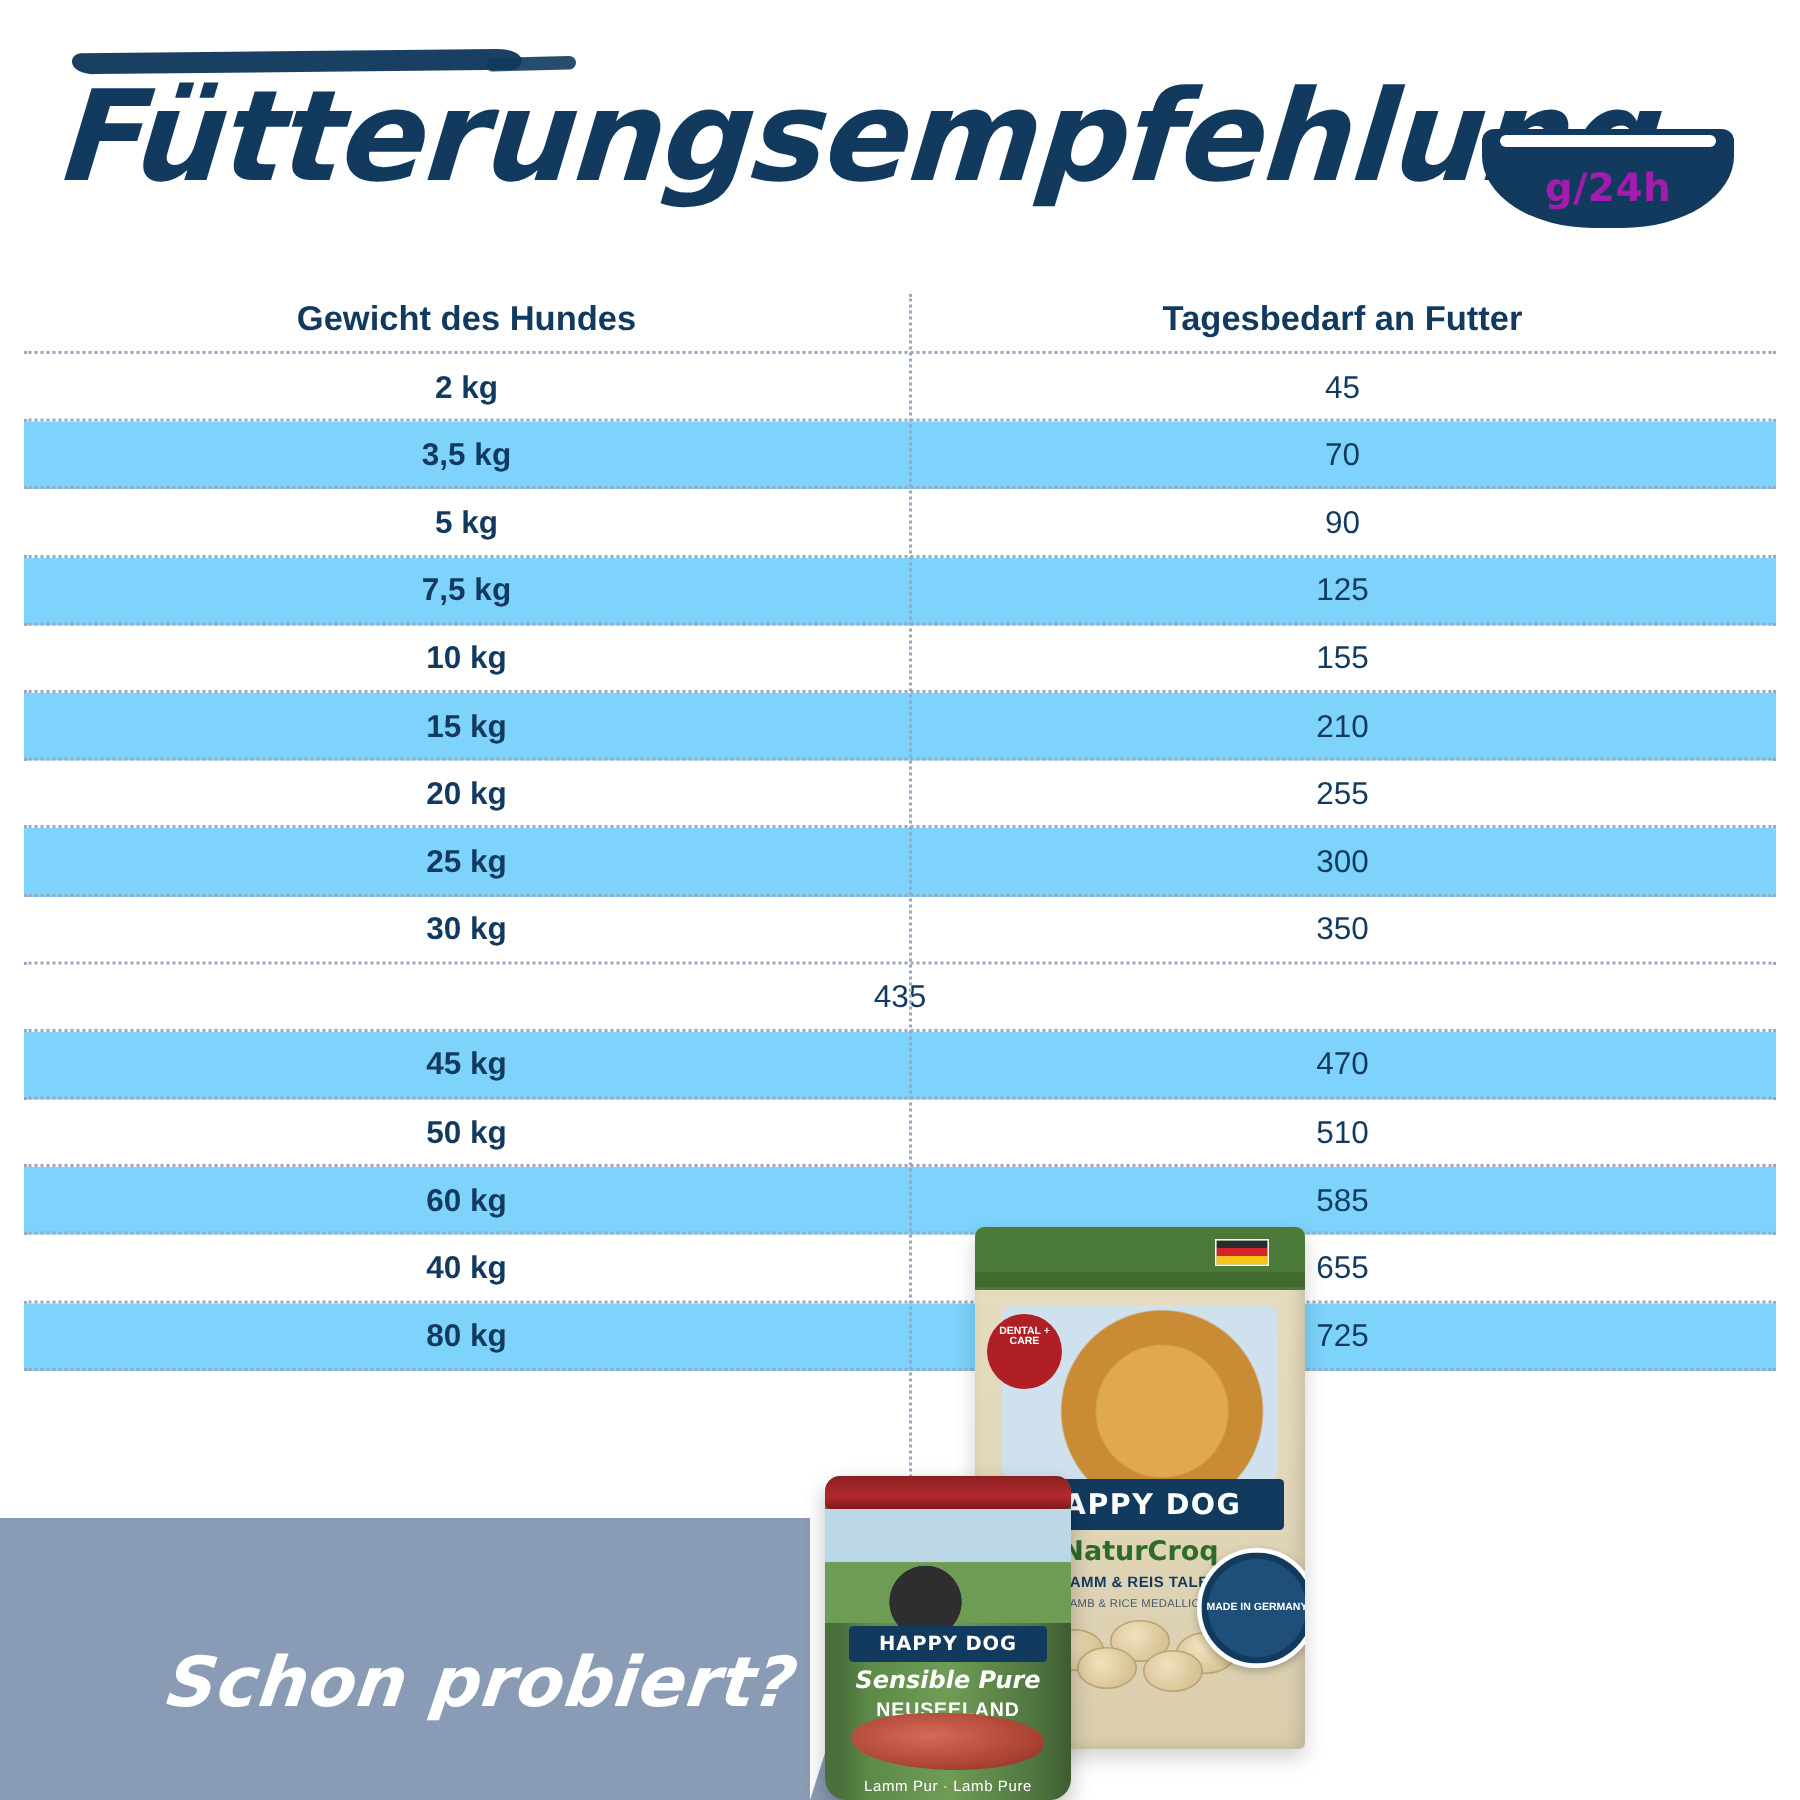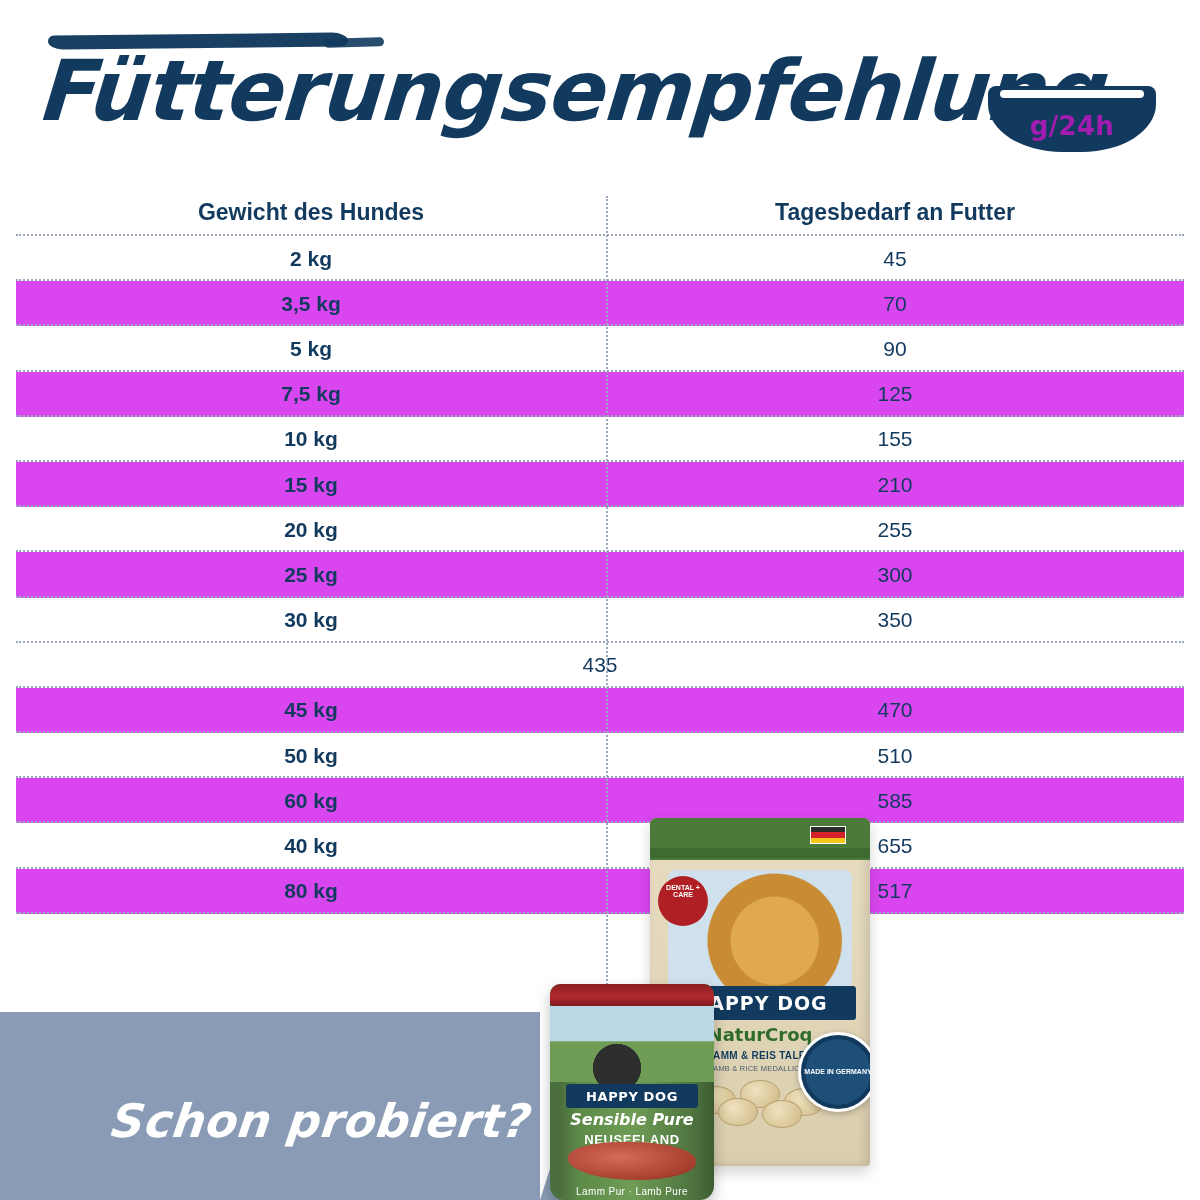--- a/index.html
+++ b/index.html
@@ -121,21 +121,21 @@
   .row {
     position: relative;
     height: 45.2px;
     display: flex;
     align-items: center;
   }
   .row.header-row {
     height: 48px;
   }
   .row.alt {
-    background: #d946ef;
+    background: #7dd3fc;
   }
   .row .cell-left {
     width: 590px;
     text-align: center;
     color: #123a5e;
     font-size: 21px;
     font-weight: bold;
     font-family: "Liberation Sans", sans-serif;
   }
   .row .cell-right {
@@ -576,21 +576,21 @@
     </div>
 
     <div class="row">
       <div class="cell-left">40 kg</div>
       <div class="cell-right">655</div>
       <div class="divider"></div>
     </div>
 
     <div class="row alt">
       <div class="cell-left">80 kg</div>
-      <div class="cell-right">517</div>
+      <div class="cell-right">725</div>
       <div class="divider"></div>
     </div>
 
   </div>
 
   <div class="vline"></div>
 
   <div class="footer-band"></div>
   <div class="footer-text">Schon probiert?</div>
 

